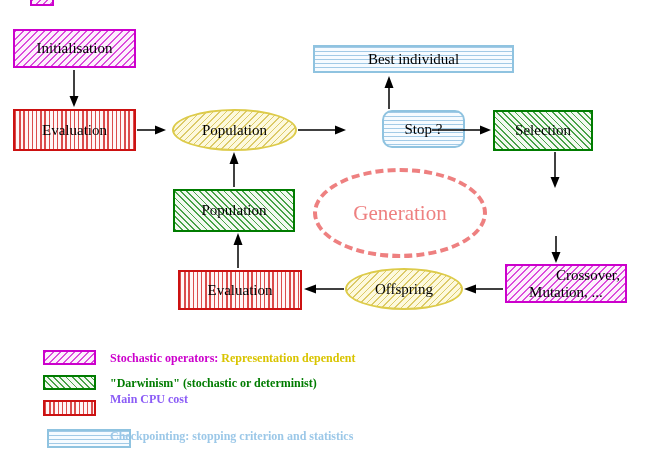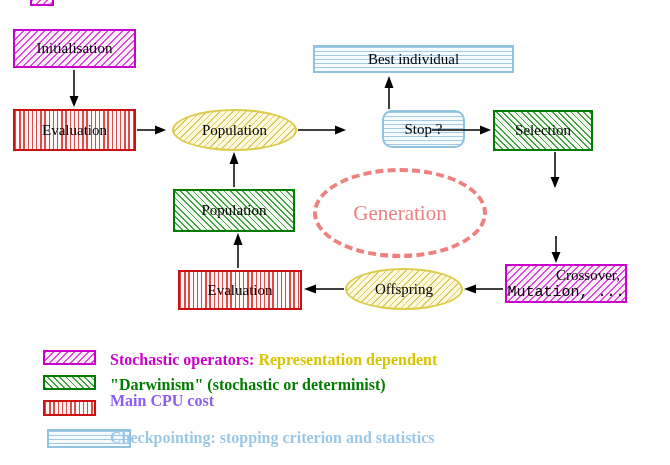--- a/index.html
+++ b/index.html
@@ -24,21 +24,21 @@
   .two-line{line-height:17px;font-size:15px;}
   #generation{
     position:absolute;left:313px;top:168px;width:174px;height:90px;box-sizing:border-box;
     border:4px dashed #ee8080;border-radius:50%;
     display:flex;align-items:center;justify-content:center;
     color:#ee8080;font-size:21px;
   }
   #arrows{position:absolute;left:0;top:0;width:670px;height:465px;}
   
   .swatch{position:absolute;box-sizing:border-box;}
-  .legend-text{position:absolute;font-size:16px;font-weight:bold;white-space:nowrap;}
+  .legend-text{position:absolute;font-size:12px;font-weight:bold;white-space:nowrap;}
   .frag{position:absolute;box-sizing:border-box;}
 </style>
 </head>
 <body>
 
 <div id="stage">
 
   <div class="frag hatch-magenta" style="left:30px;top:0;width:24px;height:6px;border-top:none;"></div>
 
   <div class="node hatch-magenta lbl-main" style="left:13px;top:29px;width:123px;height:39px;">
@@ -62,21 +62,21 @@
   </div>
 
   <div class="node hatch-green lbl-main" style="left:493px;top:110px;width:100px;height:41px;">
     <span>Selection</span>
   </div>
 
 
   <div class="node hatch-magenta two-line" style="left:505px;top:264px;width:122px;height:39px;">
     <span>
       <span style="display:block;margin-left:44px;">Crossover,</span>
-      <span style="display:block;font-family:Liberation Mono, monospace;">Mutation, ...</span>
+      <span style="display:block;">Mutation, ...</span>
     </span>
   </div>
 
   <div class="node hatch-yellow ellipse lbl-main" style="left:345px;top:268px;width:118px;height:42px;">
     <span>Offspring</span>
   </div>
 
   <div class="node stripes-red lbl-main" style="left:178px;top:270px;width:124px;height:40px;">
     <span>Evaluation</span>
   </div>

